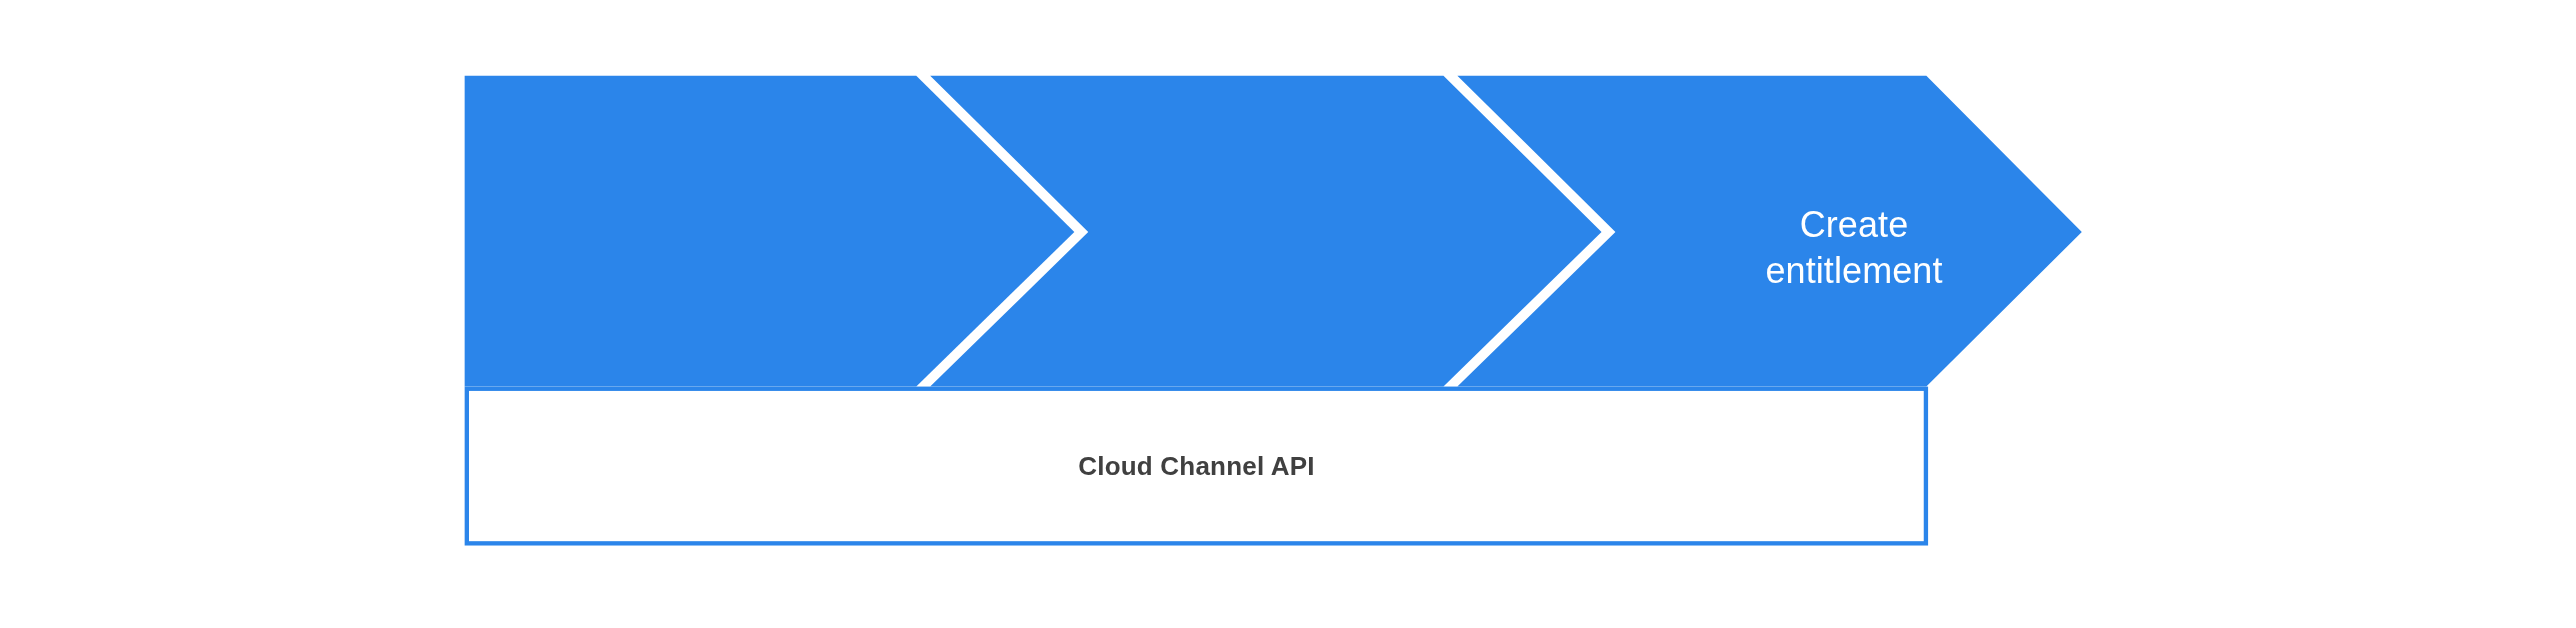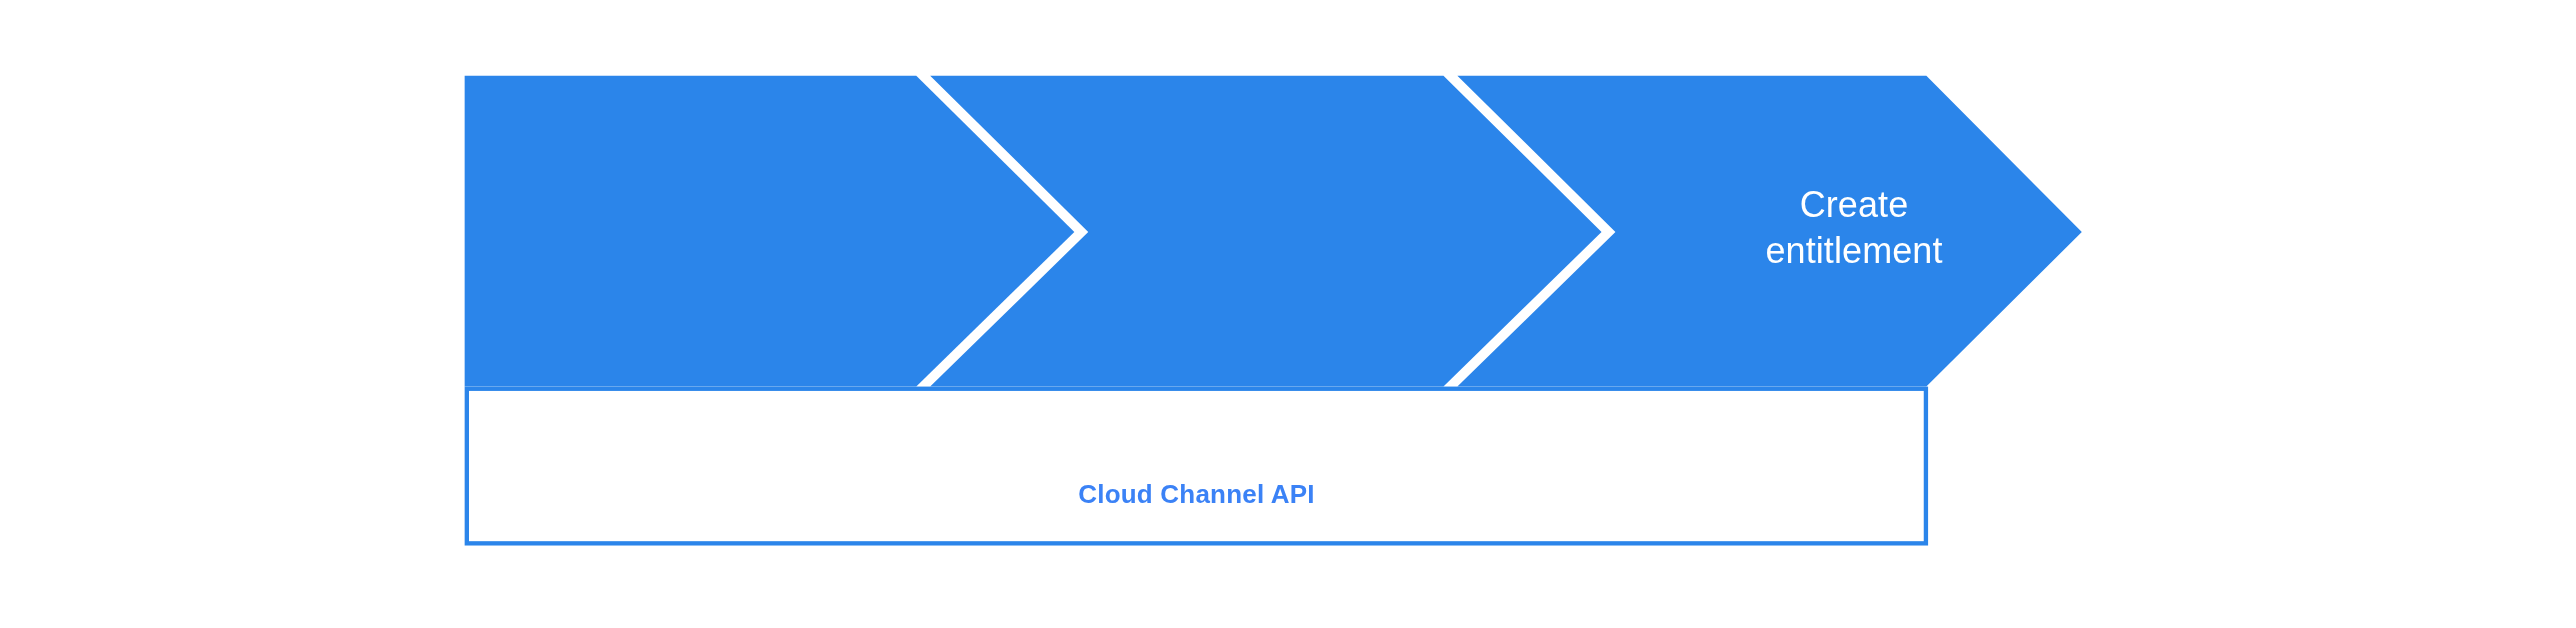--- a/index.html
+++ b/index.html
@@ -37,37 +37,36 @@
     font-weight: 400;
     font-size: 36px;
     line-height: 1.28;
     letter-spacing: 0.1px;
     white-space: pre-line;
     transform: translateY(-50%);
     pointer-events: none;
   }
   #step-label-0 { left: 465px;  width: 608px; top: 233px; }
   #step-label-1 { left: 1086px; width: 512px; top: 233px; }
-  #step-label-2 { left: 1611px; width: 486px; top: 228px; }
+  #step-label-2 { left: 1611px; width: 486px; top: 248px; }
 
   
   .api-band-label {
     position: absolute;
     left: 465px;
     width: 1463px;
     top: 466px;
     text-align: center;
     transform: translateY(-50%);
-    color: #3b82f6;
+    color: #404040;
     font-family: "Liberation Sans", sans-serif;
     font-weight: 700;
     font-size: 26px;
     letter-spacing: 0.2px;
     pointer-events: none;
-    margin-top: 28px;
   }
 </style>
 </head>
 <body>
 
 <div id="canvas">
 
   <svg id="flow-svg" viewBox="0 0 2966 724" xmlns="http://www.w3.org/2000/svg">
 
     <g>

